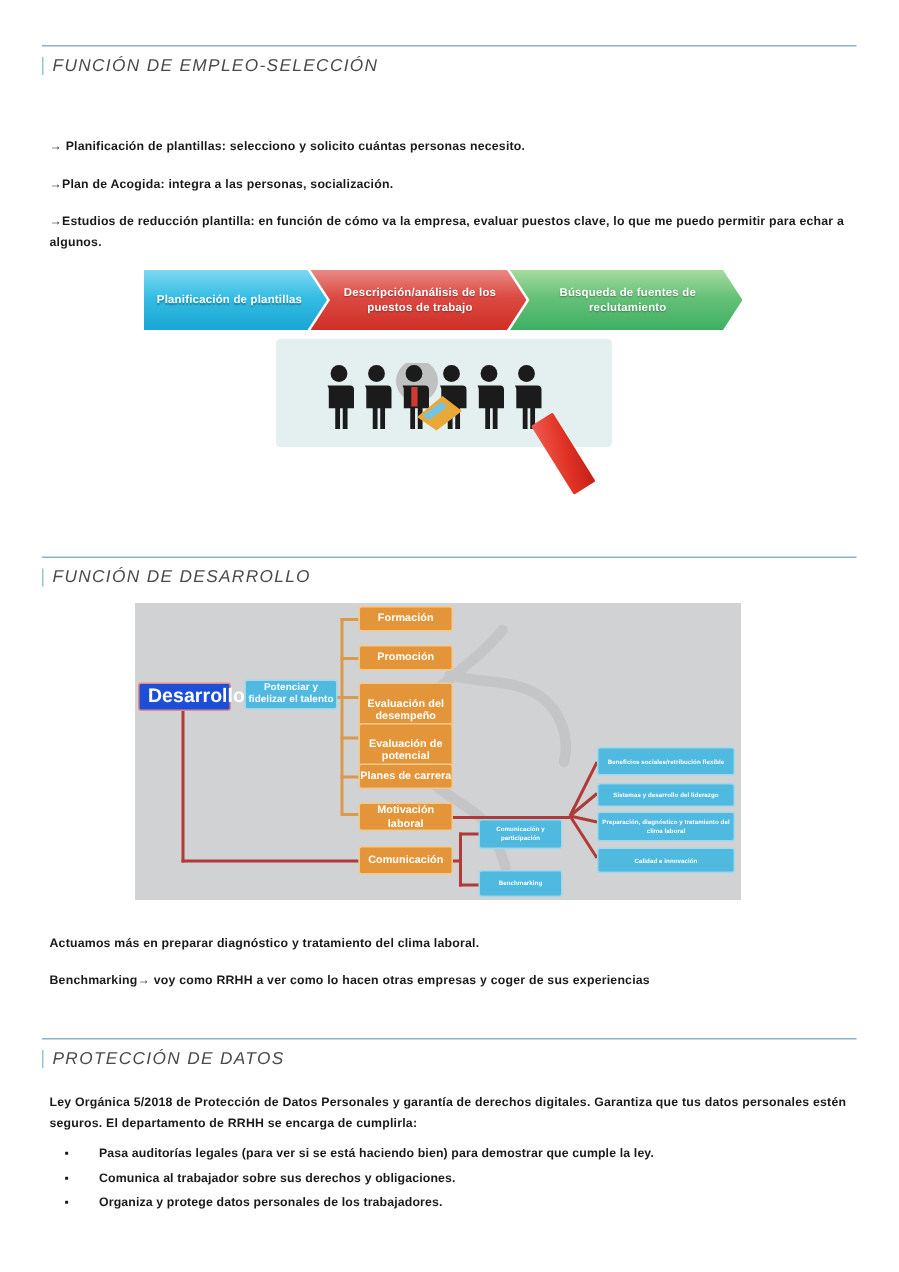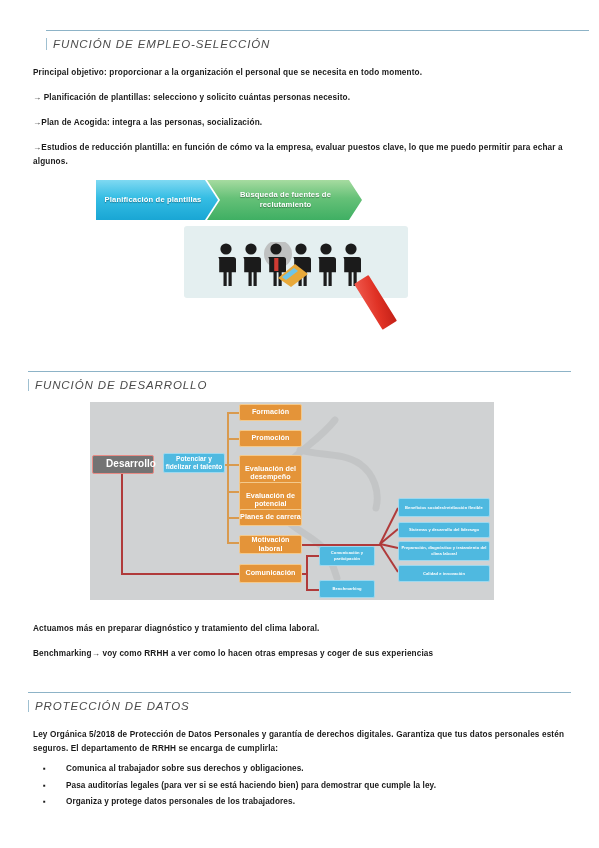--- a/index.html
+++ b/index.html
@@ -164,48 +164,48 @@
     align-items: center;
     justify-content: center;
     text-align: center;
     color: #ffffff;
     font-weight: bold;
     line-height: 8.5px;
     letter-spacing: 0.05px;
     border-radius: 2px;
   }
   .dbox.orange { background: #e49439; border: 1px solid #f3c98c; font-size: 7.2px; }
-  .dbox.red    { background: #737373; border: 1px solid #e88b85; font-size: 10px; padding-left: 16px; }
+  .dbox.red    { background: #1d4ed8; border: 1px solid #e88b85; font-size: 13px; padding-left: 16px; }
   .dbox.cyan   { background: #4fb9e0; border: 1px solid #9ed8ee; }
   .dbox.cyan.lg { font-size: 6.6px; }
   .dbox.cyan.sm { font-size: 4.1px; line-height: 5.6px; }
   .dline { position: absolute; }
   .dline.orange { background: #d99a4e; }
   .dline.red    { background: #b03a3a; }
 </style>
 </head>
 <body>
 
 <div class="page">
 
-  <div class="section-head" style="top:30px;margin-left:18px;">
+  <div class="section-head" style="top:30px;">
     <div class="bar">
       <div class="txt">FUNCIÓN DE EMPLEO-SELECCIÓN</div>
     </div>
   </div>
 
-  <div class="para bold" style="top:66px;">Principal objetivo: proporcionar a la organización el personal que se necesita en todo momento.</div>
   <div class="para bold" style="top:91px;">→ Planificación de plantillas: selecciono y solicito cuántas personas necesito.</div>
   <div class="para bold" style="top:116px;">→Plan de Acogida: integra a las personas, socialización.</div>
   <div class="para bold" style="top:141px;">→Estudios de reducción plantilla: en función de cómo va la empresa, evaluar puestos clave, lo que me puedo permitir para echar a algunos.</div>
 
   <div id="diagram-empleo">
 
     <div class="chev-row top">
       <div class="chev blue">Planificación de plantillas</div>
+      <div class="chev red notch">Descripción/análisis de los puestos de trabajo</div>
       <div class="chev green notch">Búsqueda de fuentes de reclutamiento</div>
     </div>
 
     <div class="people-panel">
       <div class="people">
         <svg width="164" height="46" viewBox="0 0 164 46" xmlns="http://www.w3.org/2000/svg">
 
           <g fill="#1b1b1b">
             <circle cx="11" cy="7" r="5.6"></circle>
             <path d="M3.6 15h14.8c1.6 0 2.6 1.1 2.6 2.6v12.6h-4.3V44h-3.2V30.2h-1.8V44H8.5V30.2H4.2V17.6C4.2 16.1 2.9 15 3.6 15z"></path>
@@ -312,18 +312,18 @@
 
   <div class="section-head" style="top:692px;">
     <div class="bar">
       <div class="txt">PROTECCIÓN DE DATOS</div>
     </div>
   </div>
 
   <div class="para bold" style="top:728px;">Ley Orgánica 5/2018 de Protección de Datos Personales y garantía de derechos digitales. Garantiza que tus datos personales estén seguros. El departamento de RRHH se encarga de cumplirla:</div>
 
   <ul class="bullets" style="top:761px;">
+    <li>Pasa auditorías legales (para ver si se está haciendo bien) para demostrar que cumple la ley.</li>
     <li>Comunica al trabajador sobre sus derechos y obligaciones.</li>
-    <li>Pasa auditorías legales (para ver si se está haciendo bien) para demostrar que cumple la ley.</li>
     <li>Organiza y protege datos personales de los trabajadores.</li>
   </ul>
 
 </div>
 
 </body></html>

